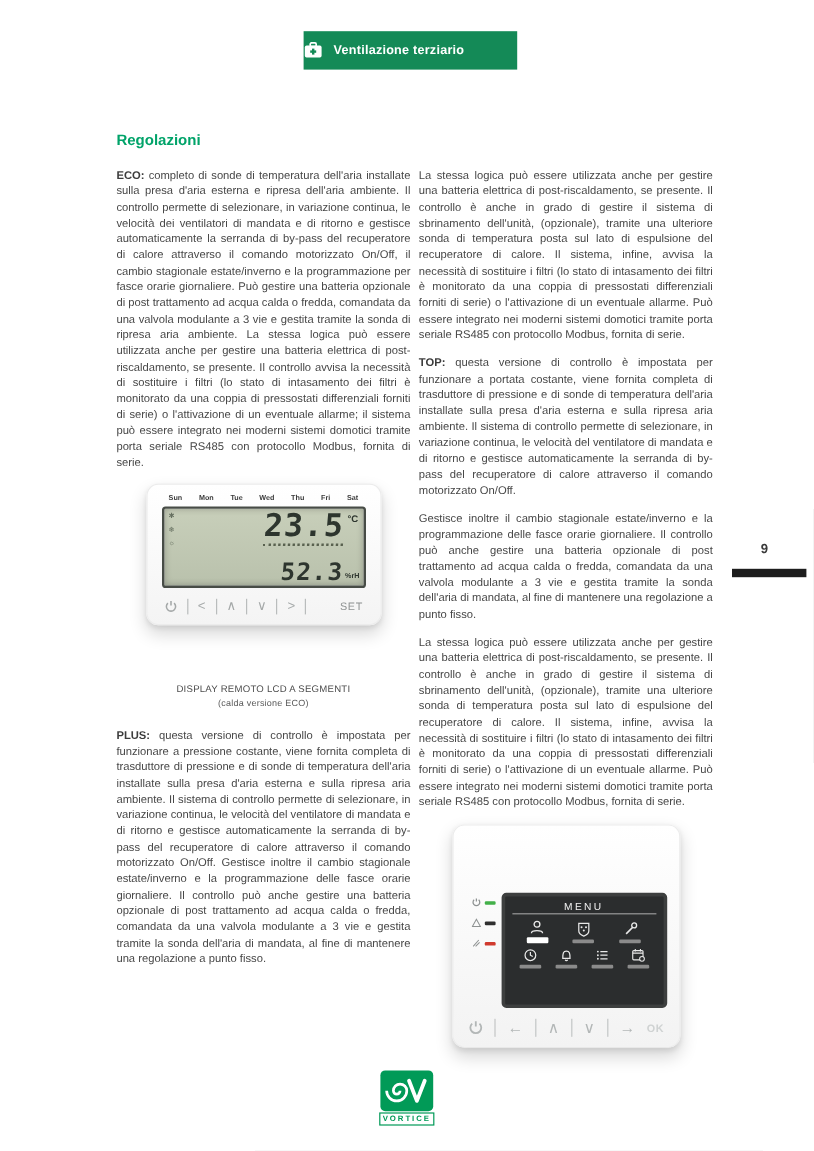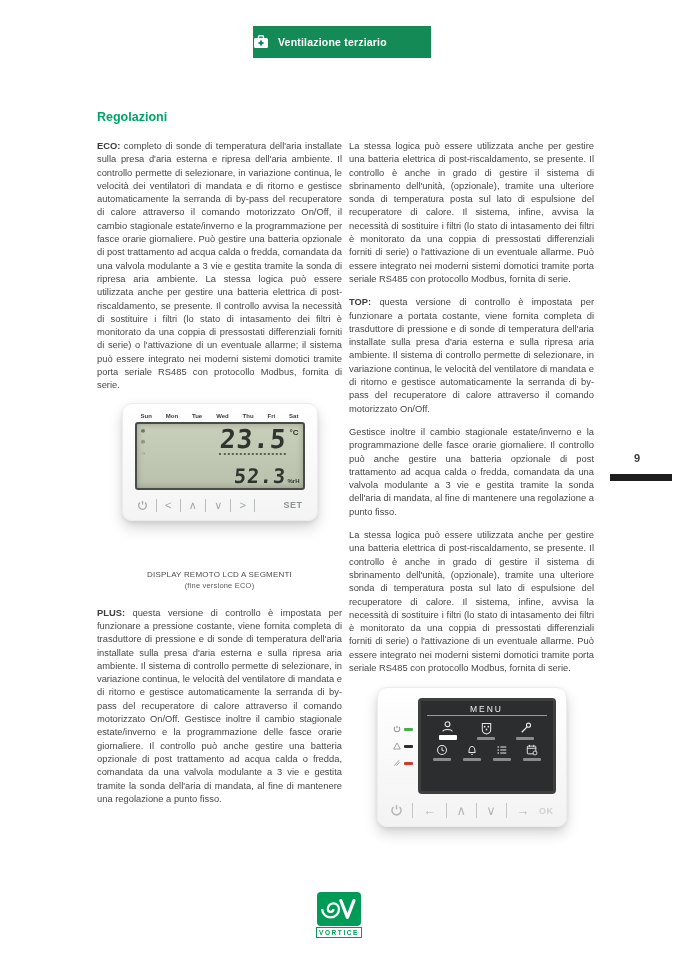--- a/index.html
+++ b/index.html
@@ -37,37 +37,37 @@
             letter-spacing:1px;line-height:26px;border-bottom:2px dotted #59614f;padding-bottom:1px;}
   .lcd-temp-unit{position:absolute;right:4px;top:4px;font-size:8px;color:#2d352e;font-weight:bold;}
   .lcd-hum{position:absolute;right:16px;bottom:2px;font-family:"DejaVu Sans Mono",monospace;
            font-weight:bold;font-size:20px;color:#2d352e;transform:skewX(-5deg);
            letter-spacing:1px;line-height:20px;}
   .lcd-hum-unit{position:absolute;right:3px;bottom:4px;font-size:6px;color:#2d352e;font-weight:bold;}
   .btnrow1{display:flex;align-items:center;justify-content:space-between;margin-top:9px;
            padding:0 2px;color:#a4a8a8;}
   .btnrow1 .sep{width:1px;height:13px;background:#b9bcbc;}
   .btnrow1 .glyph{font-size:11px;line-height:12px;}
-  .btnrow1 .set{font-size:9px;font-weight:bold;color:#8f9393;letter-spacing:.5px;margin-left:20px;}
+  .btnrow1 .set{font-size:9px;font-weight:normal;color:#8f9393;letter-spacing:.5px;margin-left:20px;}
 
   .caption{text-align:center;font-size:8px;color:#4d4d4d;letter-spacing:.2px;line-height:11px;margin-top:48px;}
   .caption .sub{font-size:7.5px;color:#5a5a5a;}
 
   
   .device2{width:190px;margin:12px auto 6px;background:linear-gradient(#ffffff,#f3f3f3);
            border:1px solid #ececec;border-radius:10px;
            box-shadow:0 7px 14px rgba(0,0,0,.16),0 2px 4px rgba(0,0,0,.08);
            padding:10px 10px 8px;box-sizing:border-box;}
   .dev2-top{display:flex;align-items:center;}
   .ledcol{width:30px;display:flex;flex-direction:column;gap:9px;align-items:center;}
   .ledrow{display:flex;align-items:center;gap:3px;}
   .ledrow .lico{width:8px;height:8px;display:block;}
   .led{width:9px;height:3px;border-radius:1px;}
   .screen2{flex:1;height:90px;background:#2b2d2e;border:3px solid #3d3f3f;border-radius:4px;
-           color:#e9e9e9;overflow:hidden;}
+           color:#e9e9e9;overflow:hidden;margin-top:46px;}
   .menu-title{text-align:center;font-size:8.5px;letter-spacing:2px;color:#f0f0f0;
               border-bottom:1px solid #9a9a9a;padding:2px 0 1px;margin:1px 6px 3px;}
   .icon-grid-r1{display:flex;justify-content:space-around;align-items:flex-end;padding:1px 8px 0;}
   .icon-grid-r2{display:flex;justify-content:space-around;align-items:flex-end;padding:4px 6px 0;}
   .mi{display:flex;flex-direction:column;align-items:center;gap:2px;}
   .mi .bar{width:18px;height:3px;background:#8b8b8b;border-radius:1px;}
   .mi .bar.sel{background:#ffffff;height:5px;}
   .btnrow2{display:flex;align-items:center;justify-content:space-between;margin-top:9px;
            padding:0 2px;color:#b3b7b7;}
   .btnrow2 .sep{width:1px;height:15px;background:#c3c6c6;}
@@ -139,21 +139,21 @@
         <span class="sep"></span>
         <span class="glyph">∨</span>
         <span class="sep"></span>
         <span class="glyph">&gt;</span>
         <span class="sep"></span>
         <span class="set">SET</span>
       </div>
     </div>
     <div class="caption">
       <div>DISPLAY REMOTO LCD A SEGMENTI</div>
-      <div class="sub">(fine versione ECO)</div>
+      <div class="sub">(calda versione ECO)</div>
     </div>
 
     <p style="margin-top:16px;"><b>PLUS:</b><span> questa versione di controllo è impostata per funzionare a pressione costante, viene fornita completa di trasduttore di pressione e di sonde di temperatura dell'aria installate sulla presa d'aria esterna e sulla ripresa aria ambiente. Il sistema di controllo permette di selezionare, in variazione continua, le velocità del ventilatore di mandata e di ritorno e gestisce automaticamente la serranda di by-pass del recuperatore di calore attraverso il comando motorizzato On/Off. Gestisce inoltre il cambio stagionale estate/inverno e la programmazione delle fasce orarie giornaliere. Il controllo può anche gestire una batteria opzionale di post trattamento ad acqua calda o fredda, comandata da una valvola modulante a 3 vie e gestita tramite la sonda dell'aria di mandata, al fine di mantenere una regolazione a punto fisso.</span></p>
   </div>
 
   <div class="col col-right">
     <p>La stessa logica può essere utilizzata anche per gestire una batteria elettrica di post-riscaldamento, se presente. Il controllo è anche in grado di gestire il sistema di sbrinamento dell'unità, (opzionale), tramite una ulteriore sonda di temperatura posta sul lato di espulsione del recuperatore di calore. Il sistema, infine, avvisa la necessità di sostituire i filtri (lo stato di intasamento dei filtri è monitorato da una coppia di pressostati differenziali forniti di serie) o l'attivazione di un eventuale allarme. Può essere integrato nei moderni sistemi domotici tramite porta seriale RS485 con protocollo Modbus, fornita di serie.</p>
     <p><b>TOP:</b><span> questa versione di controllo è impostata per funzionare a portata costante, viene fornita completa di trasduttore di pressione e di sonde di temperatura dell'aria installate sulla presa d'aria esterna e sulla ripresa aria ambiente. Il sistema di controllo permette di selezionare, in variazione continua, le velocità del ventilatore di mandata e di ritorno e gestisce automaticamente la serranda di by-pass del recuperatore di calore attraverso il comando motorizzato On/Off.</span></p>
     <p>Gestisce inoltre il cambio stagionale estate/inverno e la programmazione delle fasce orarie giornaliere. Il controllo può anche gestire una batteria opzionale di post trattamento ad acqua calda o fredda, comandata da una valvola modulante a 3 vie e gestita tramite la sonda dell'aria di mandata, al fine di mantenere una regolazione a punto fisso.</p>
     <p>La stessa logica può essere utilizzata anche per gestire una batteria elettrica di post-riscaldamento, se presente. Il controllo è anche in grado di gestire il sistema di sbrinamento dell'unità, (opzionale), tramite una ulteriore sonda di temperatura posta sul lato di espulsione del recuperatore di calore. Il sistema, infine, avvisa la necessità di sostituire i filtri (lo stato di intasamento dei filtri è monitorato da una coppia di pressostati differenziali forniti di serie) o l'attivazione di un eventuale allarme. Può essere integrato nei moderni sistemi domotici tramite porta seriale RS485 con protocollo Modbus, fornita di serie.</p>

